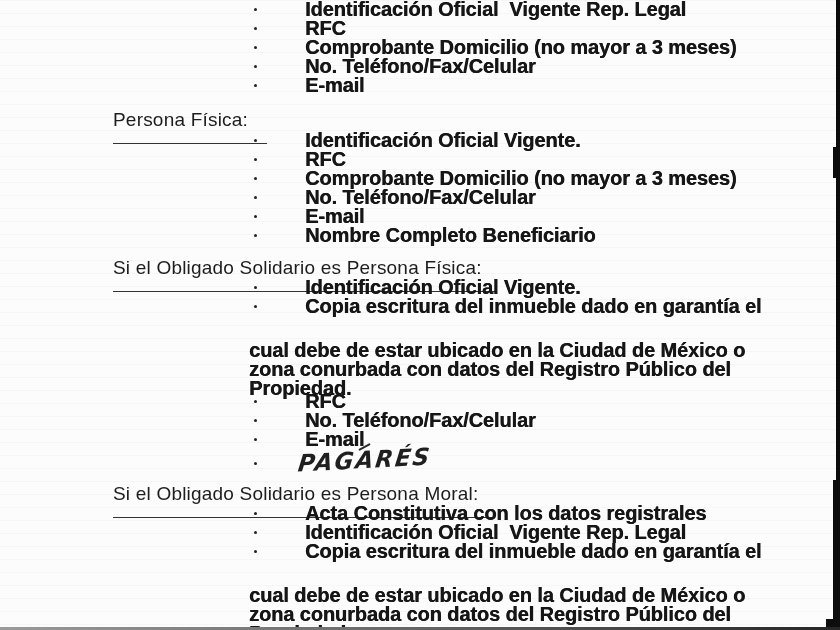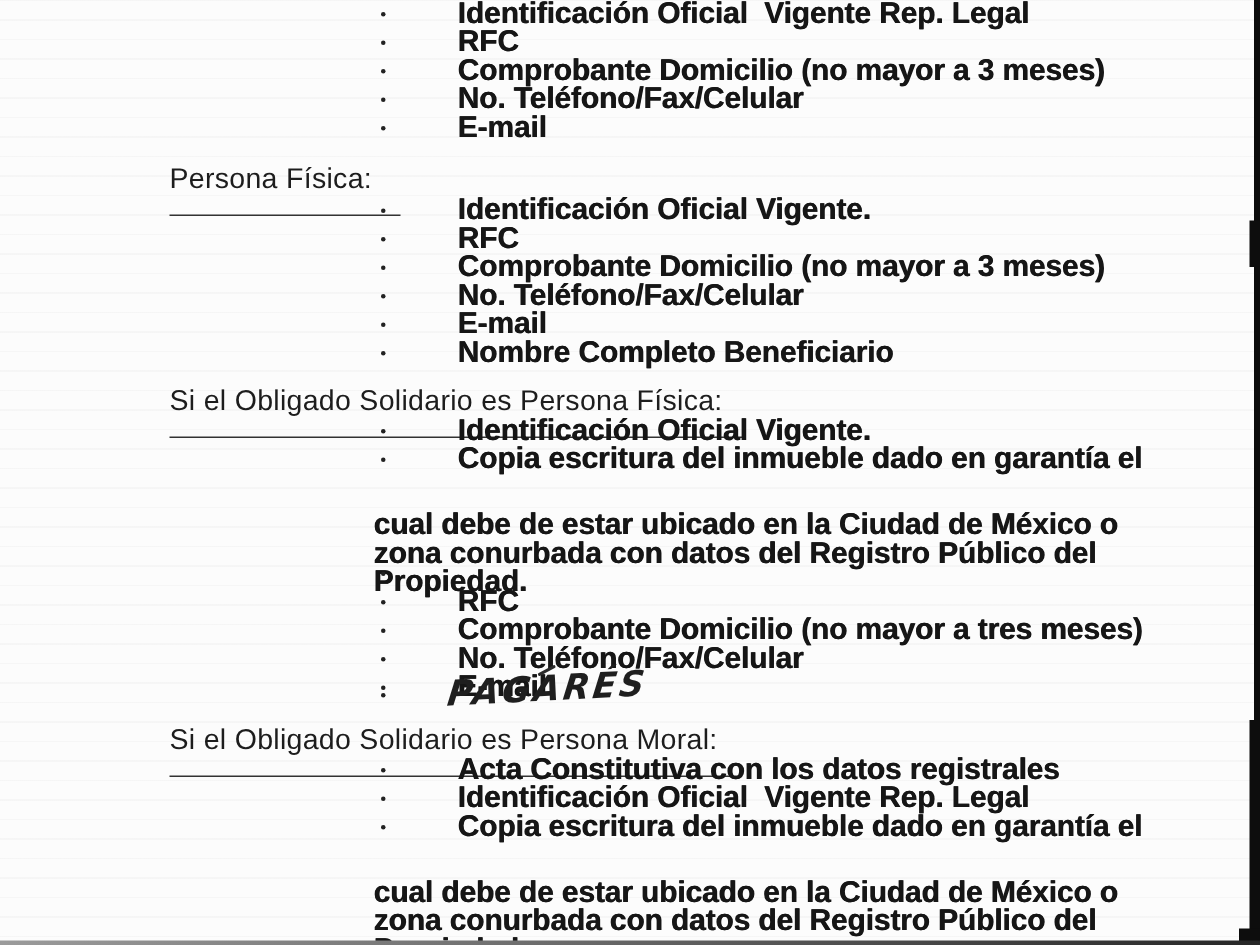--- a/index.html
+++ b/index.html
@@ -129,24 +129,20 @@
       </div>
     <div class="row">
         <span class="bullet"></span>
       </div>
     <div class="row">
         <span class="bullet"></span>
         <span class="txt">RFC</span>
       </div>
     <div class="row">
         <span class="bullet"></span>
-        <span class="txt">Comprobante Domicilio (no mayor a tres meses)</span>
-      </div>
-    <div class="row">
-        <span class="bullet"></span>
         <span class="txt">No. Teléfono/Fax/Celular</span>
       </div>
     <div class="row">
         <span class="bullet"></span>
         <span class="txt">E-mail</span>
       </div>
   </div>
 
   <div class="hand-row">
     <span class="bullet"></span>

